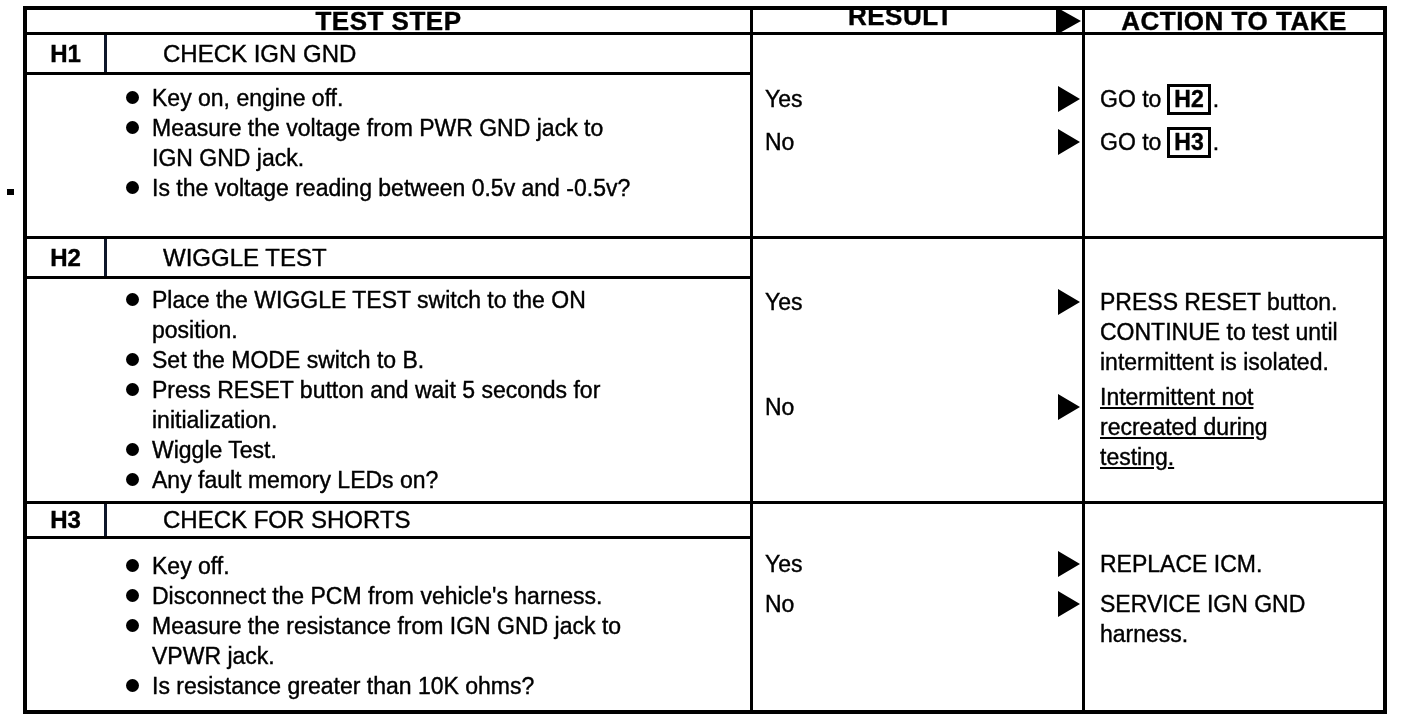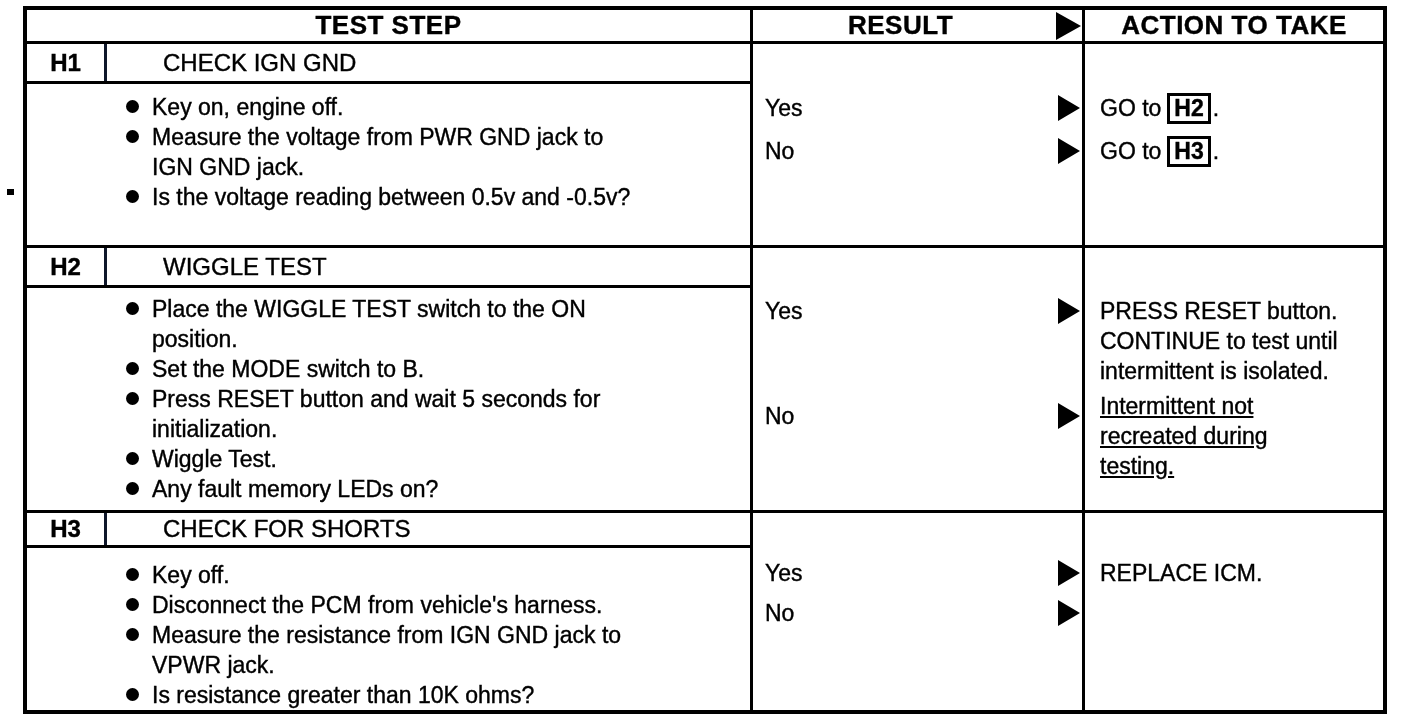--- a/index.html
+++ b/index.html
@@ -8,27 +8,27 @@
     position:relative; width:1408px; height:724px; background:#ffffff;
     font-family:"Liberation Sans", sans-serif; color:#000;
     -webkit-text-stroke:0.4px #000;
     overflow:hidden;
   }
   .tbl {
     position:absolute; left:23px; top:6px; width:1364px; height:708px;
     border:4px solid #000; display:flex; flex-direction:column;
   }
   .row { display:flex; }
-  .hdr { height:34px; border-bottom:3px solid #000; }
+  .hdr { height:25px; border-bottom:3px solid #000; }
   .col-step   { width:726px; border-right:3px solid #000; }
   .col-result { width:332px; border-right:3px solid #000; position:relative; }
   .col-action { flex:1; position:relative;border-radius:11px; }
   .hdr .hcell { display:flex; align-items:center; justify-content:center;
                 font-weight:bold; font-size:26px; letter-spacing:0.5px; }
-  .hdr .col-result { padding-right:34px; }
+  .hdr .col-result { padding-right:34px;align-items:flex-end; }
   .tri { width:0; height:0; border-top:13px solid transparent;
          border-bottom:13px solid transparent; border-left:22px solid #000; }
   .tri-lg { border-top-width:14px; border-bottom-width:14px; border-left-width:25px;
             position:absolute; right:1px; top:50%; transform:translateY(-50%); }
   .section { display:flex; border-bottom:3px solid #000; }
   .section.last { border-bottom:none; flex:1; }
   .sec-left { width:726px; border-right:3px solid #000; display:flex; flex-direction:column; }
   .sec-label { display:flex; border-bottom:3px solid #000; }
   .sec-id { width:80px; border-right:3px solid #0f172a; display:flex; align-items:center;
             justify-content:center; font-weight:bold; font-size:24px; }
@@ -162,17 +162,21 @@
         </div>
         <div class="res-entry" style="top:87px;">
           <span>No</span>
           <span class="tri"></span>
         </div>
       </div>
       <div class="col-action">
         <div class="act-entry" style="top:45px;">
           <div>REPLACE ICM.</div>
         </div>
+        <div class="act-entry" style="top:85px;">
+          <div>SERVICE IGN GND</div>
+          <div>harness.</div>
+        </div>
       </div>
     </div>
 
   </div>
 </div>
 
 </body></html>

